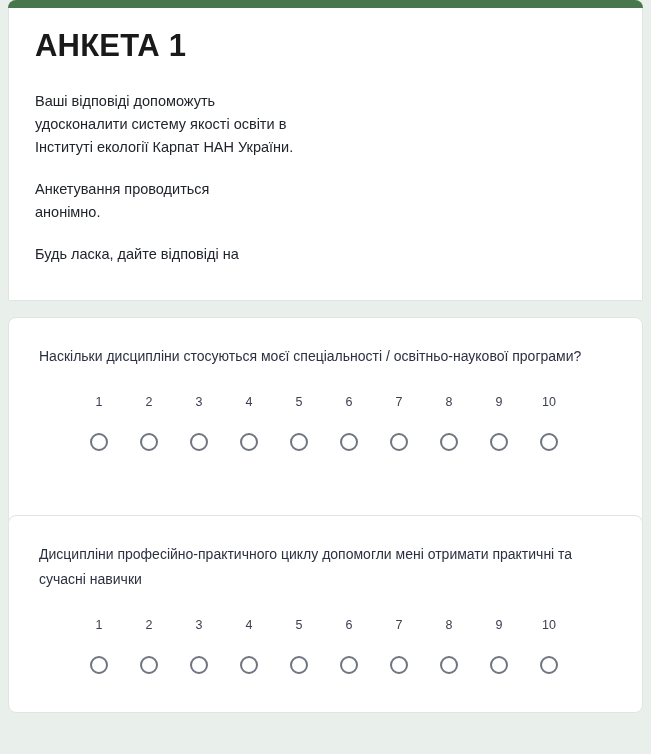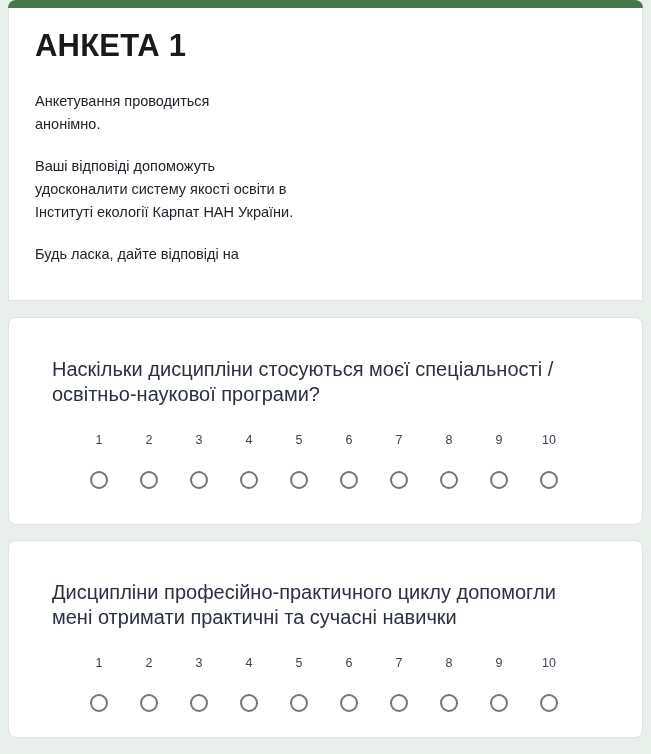--- a/index.html
+++ b/index.html
@@ -49,21 +49,21 @@
     border-top: none;
     border-radius: 0 0 2px 2px;
     padding: 20px 26px 18px 26px;
   }
   .card--q1 {
     top: 317px;
     height: 208px;
     padding: 22px 26px 20px 26px;
   }
   .card--q2 {
-    top: 540px;
+    top: 515px;
     height: 198px;
     padding: 22px 26px 20px 26px;
   }
 
   
   .form-title {
     margin: 0 0 26px 0;
     font-size: 31px;
     line-height: 36px;
     font-weight: bold;
@@ -79,22 +79,22 @@
   .intro-block:last-child {
     margin-bottom: 16px;
   }
   .intro-line {
     display: block;
     white-space: pre;
   }
 
   
   .question-title {
-    margin: 17px;
-    font-size: 20px;
+    margin: 4px;
+    font-size: 14px;
     line-height: 25px;
     color: #2b3140;
   }
 
   .scale {
     margin-top: 26px;
     padding-left: 39px;
     display: flex;
     align-items: flex-start;
   }
@@ -125,27 +125,27 @@
 <body>
 
 <div class="page">
 
   <div class="banner"></div>
 
   <section class="card card--header">
     <h1 class="form-title">АНКЕТА 1</h1>
     <div class="intro-description">
         <p class="intro-block">
-          <span class="intro-line">Анкетування проводиться</span>
-          <span class="intro-line">анонімно.</span>
-        </p>
-        <p class="intro-block">
           <span class="intro-line">Ваші відповіді допоможуть</span>
           <span class="intro-line">удосконалити систему якості освіти в</span>
           <span class="intro-line">Інституті екології Карпат НАН України.</span>
+        </p>
+        <p class="intro-block">
+          <span class="intro-line">Анкетування проводиться</span>
+          <span class="intro-line">анонімно.</span>
         </p>
         <p class="intro-block">
           <span class="intro-line">Будь ласка, дайте відповіді на</span>
         </p>
       </div>
   </section>
 
   <section class="card card--q1">
     <p class="question-title">Наскільки дисципліни стосуються моєї спеціальності / освітньо-наукової програми?</p>
     <div class="scale">

